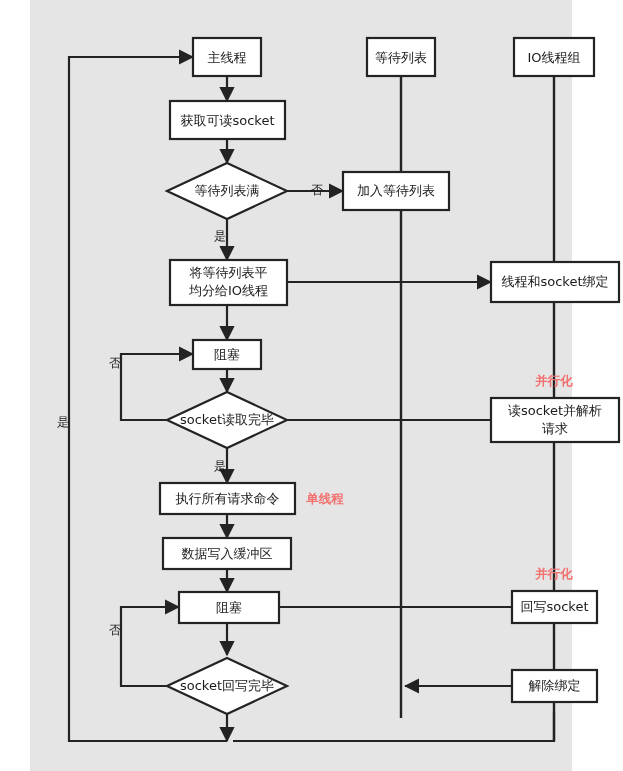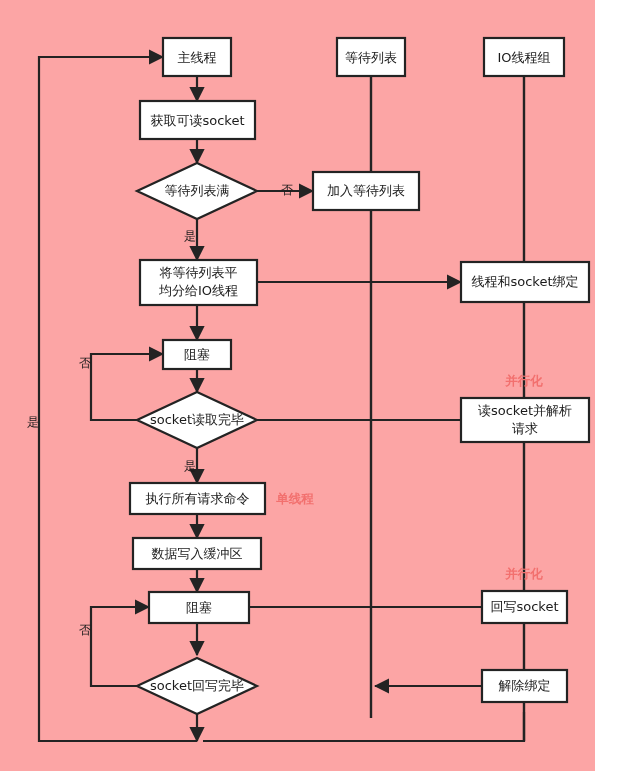--- a/index.html
+++ b/index.html
@@ -8,23 +8,24 @@
     background: #ffffff;
   }
   body {
     width: 623px;
     height: 771px;
     font-family: "DejaVu Sans", "Liberation Sans", sans-serif;
     overflow: hidden;
   }
   #diagram-root {
     position: relative;
-    width: 595px;
+    width: 542px;
     height: 771px;
-    background: #fca5a5;
+    background: #e5e5e5;
+    margin-left: 30px;
   }
   svg.flow {
     display: block;
     width: 623px;
     height: 771px;
   }
   .node-rect {
     fill: #ffffff;
     stroke: #232323;
     stroke-width: 2.2;

